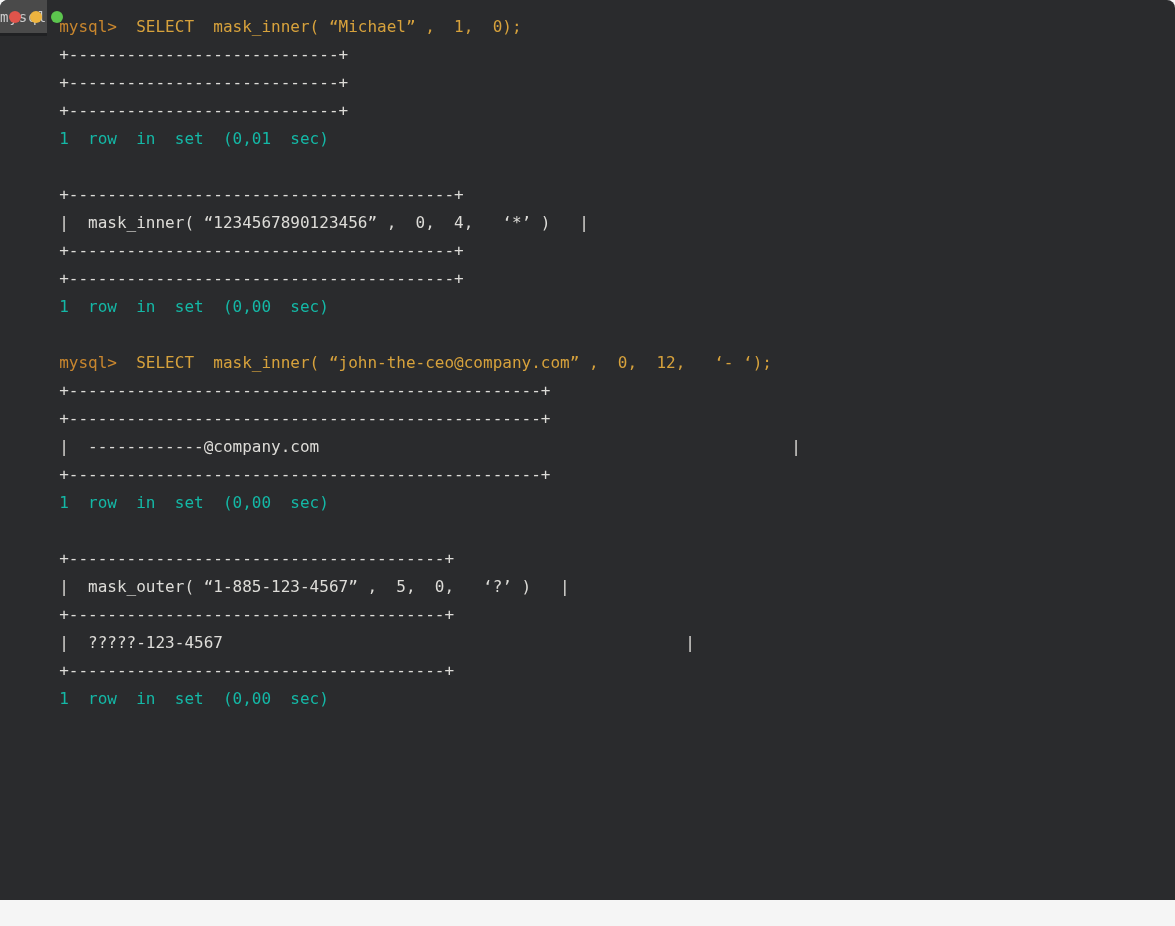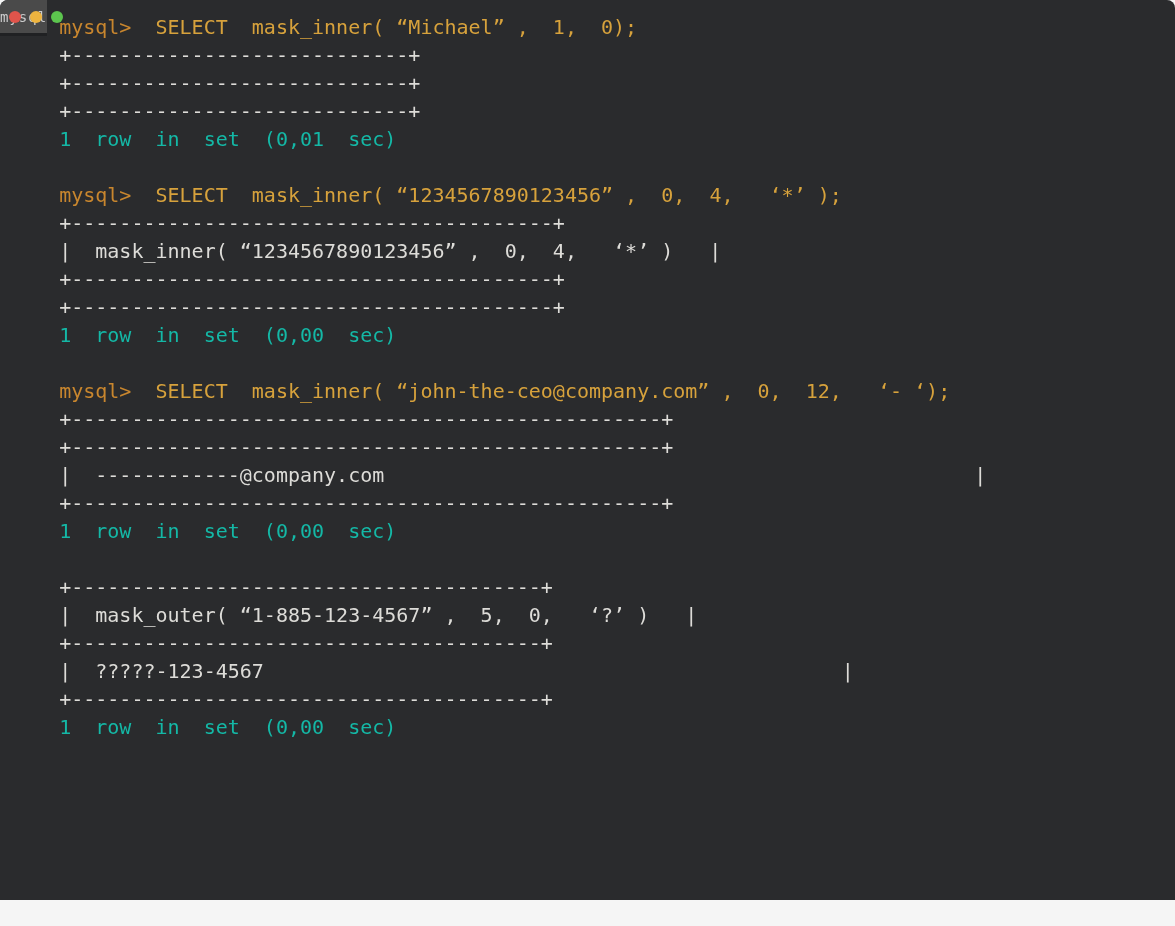--- a/index.html
+++ b/index.html
@@ -26,21 +26,21 @@
   .light.close{background:#e0544b;}
   .light.min{background:#eeb43f;}
   .light.max{background:#5cc54e;}
   .titletext{
     font-family:"DejaVu Sans Mono",monospace;
     font-size:14px;color:#cccccc;letter-spacing:1px;
   }
   .screen{
     flex:1;
     padding:13px 10px 0 12px;
-    font-size:20px;
+    font-size:16px;
     line-height:28px;
     cursor:text;
   }
   .line{
     white-space:pre;
     height:28px;
     font-family:"DejaVu Sans Mono",monospace;
   }
   .line.blank{height:28px;}
   .prompt{color:#c8862e;}
@@ -63,21 +63,20 @@
 
   <div class="screen">
 
     <div class="line"><span class="prompt">mysql&gt;</span><span class="command">  SELECT  mask_inner( “Michael” ,  1,  0);</span></div>
     <div class="line out">+----------------------------+</div>
     <div class="line out">+----------------------------+</div>
     <div class="line out">+----------------------------+</div>
     <div class="line status">1  row  in  set  (0,01  sec)</div>
     <div class="line blank"></div>
 
-    <div class="line"><span class="prompt">mysql&gt;</span><span class="command">  SELECT  mask_inner( “1234567890123456” ,  0,  4,   ‘*’ );</span></div>
     <div class="line out">+----------------------------------------+</div>
     <div class="line out">|  mask_inner( “1234567890123456” ,  0,  4,   ‘*’ )   |</div>
     <div class="line out">+----------------------------------------+</div>
     <div class="line out">+----------------------------------------+</div>
     <div class="line status">1  row  in  set  (0,00  sec)</div>
     <div class="line blank"></div>
 
     <div class="line"><span class="prompt">mysql&gt;</span><span class="command">  SELECT  mask_inner( “john-the-ceo@company.com” ,  0,  12,   ‘- ‘);</span></div>
     <div class="line out">+-------------------------------------------------+</div>
     <div class="line out">+-------------------------------------------------+</div>

